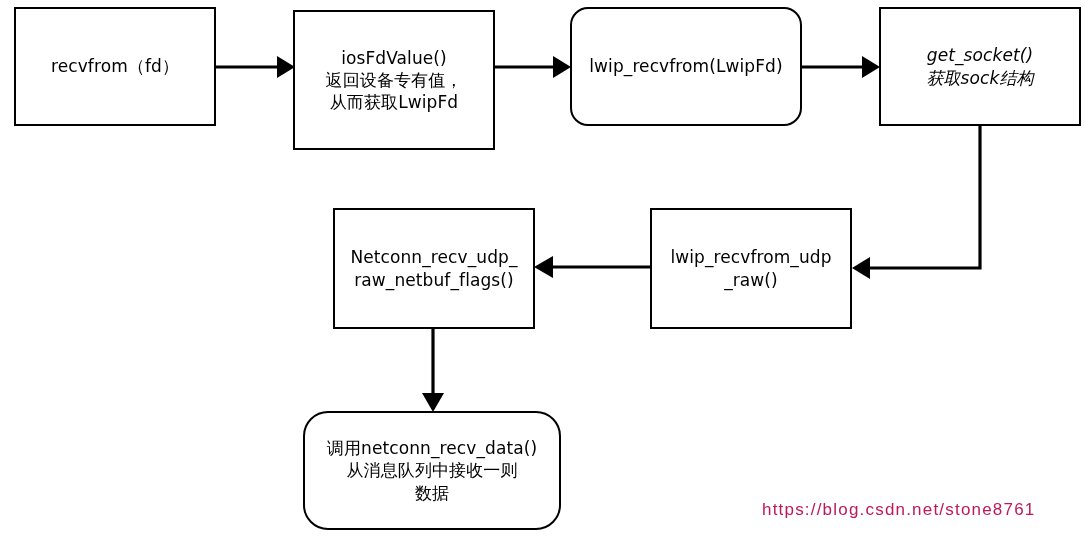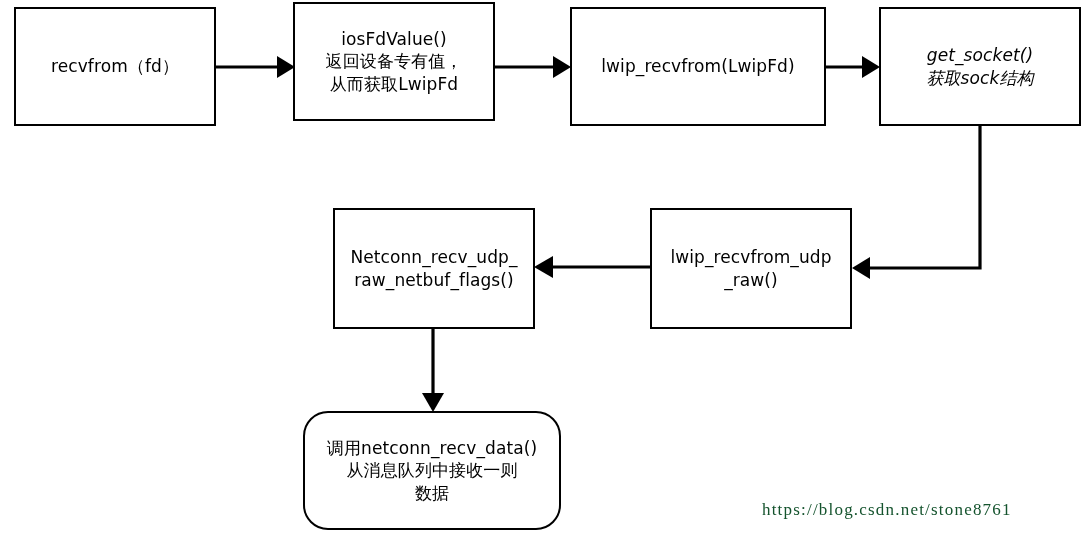--- a/index.html
+++ b/index.html
@@ -31,22 +31,22 @@
   .node .label {
     font-size: 17px;
     line-height: 1.30;
     color: #000000;
     white-space: pre-line;
     padding: 0 4px;
     letter-spacing: 0.1px;
   }
   
   #node-recvfrom      { left: 14px;  top: 7px;   width: 202px; height: 119px; }
-  #node-iosfdvalue    { left: 293px; top: 2px;   width: 202px; height: 119px; }
-  #node-lwiprecvfrom  { left: 570px; top: 7px;   width: 256px; height: 119px; }
+  #node-iosfdvalue    { left: 293px; top: 10px;   width: 202px; height: 140px; }
+  #node-lwiprecvfrom  { left: 570px; top: 7px;   width: 232px; height: 119px; border-radius: 18px; }
   #node-getsocket     { left: 879px; top: 7px;   width: 202px; height: 119px; font-style: italic; }
   #node-netconn       { left: 333px; top: 208px; width: 202px; height: 121px; }
   #node-lwipudpraw    { left: 650px; top: 208px; width: 202px; height: 121px; }
   #node-netconnrecv   { left: 303px; top: 411px; width: 258px; height: 119px; border-radius: 25px; }
 
   
   #connectors {
     position: absolute;
     left: 0;
     top: 0;
@@ -59,24 +59,24 @@
     stroke-width: 3.2;
     fill: none;
   }
   #connectors polygon {
     fill: #000000;
   }
   .watermark {
     position: absolute;
     left: 762px;
     top: 500px;
-    font-family: Liberation Serif, serif;
+    font-family: Liberation Sans, sans-serif;
     font-size: 17px;
     letter-spacing: 1.2px;
-    color: #14532d;
+    color: #be185d;
     white-space: nowrap;
     user-select: none;
   }
 </style>
 </head>
 <body>
 
 <div id="canvas">
 
   <svg id="connectors" viewBox="0 0 1085 537" width="1085" height="537">

